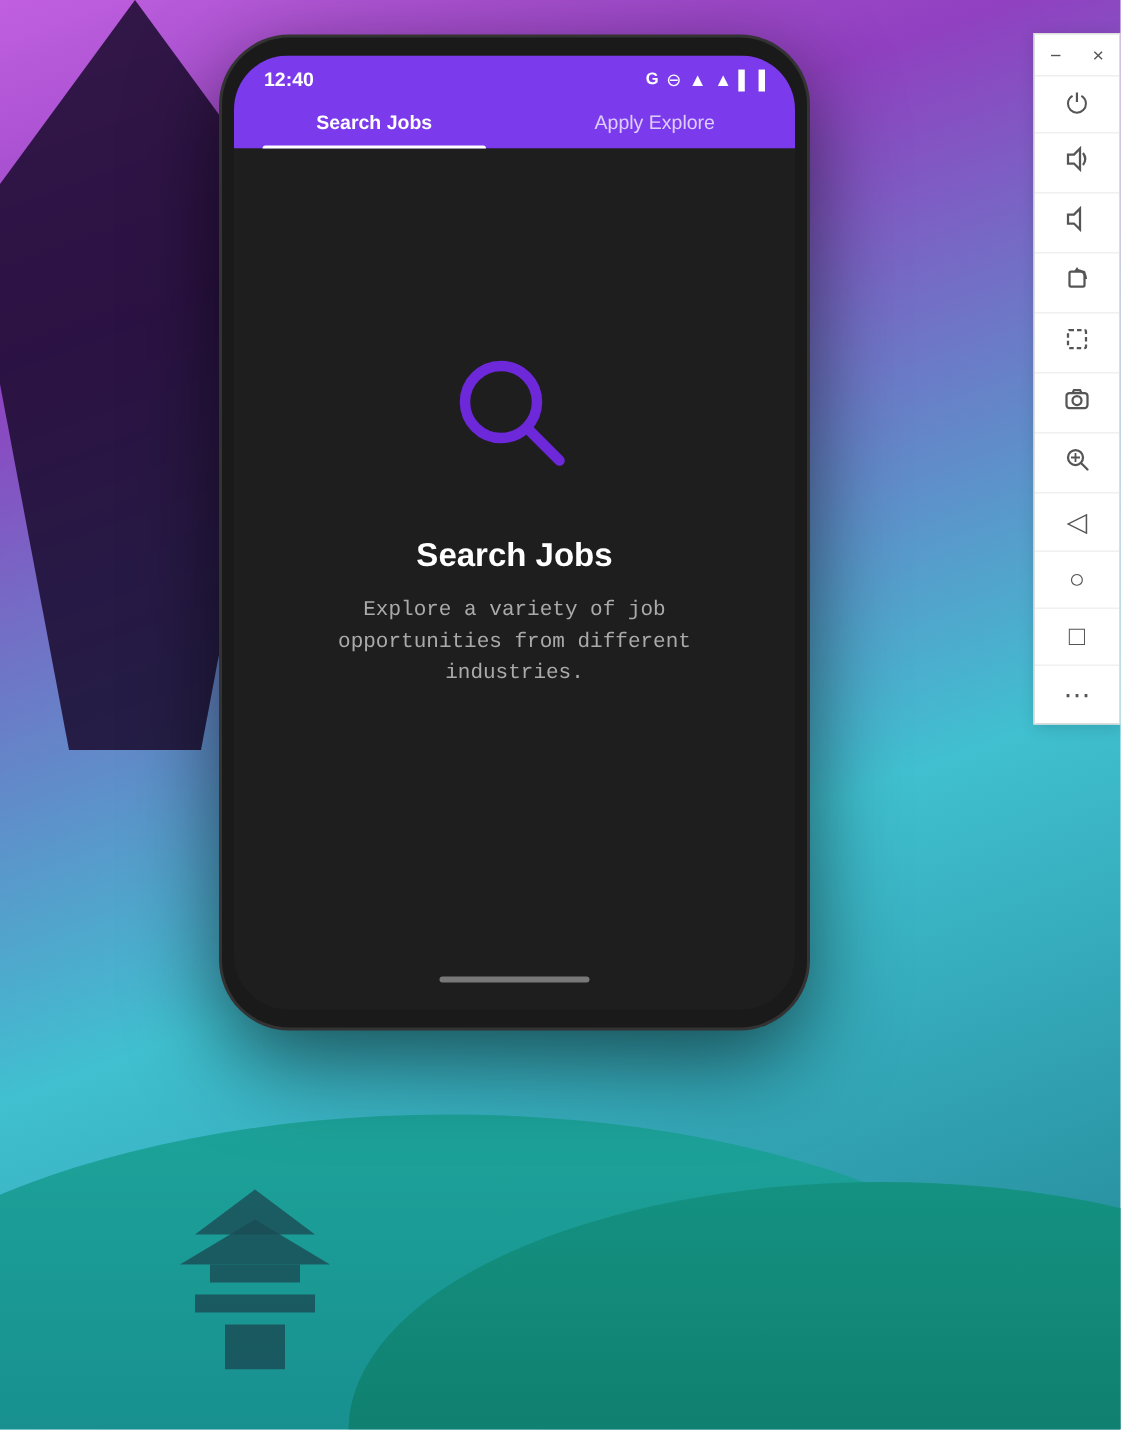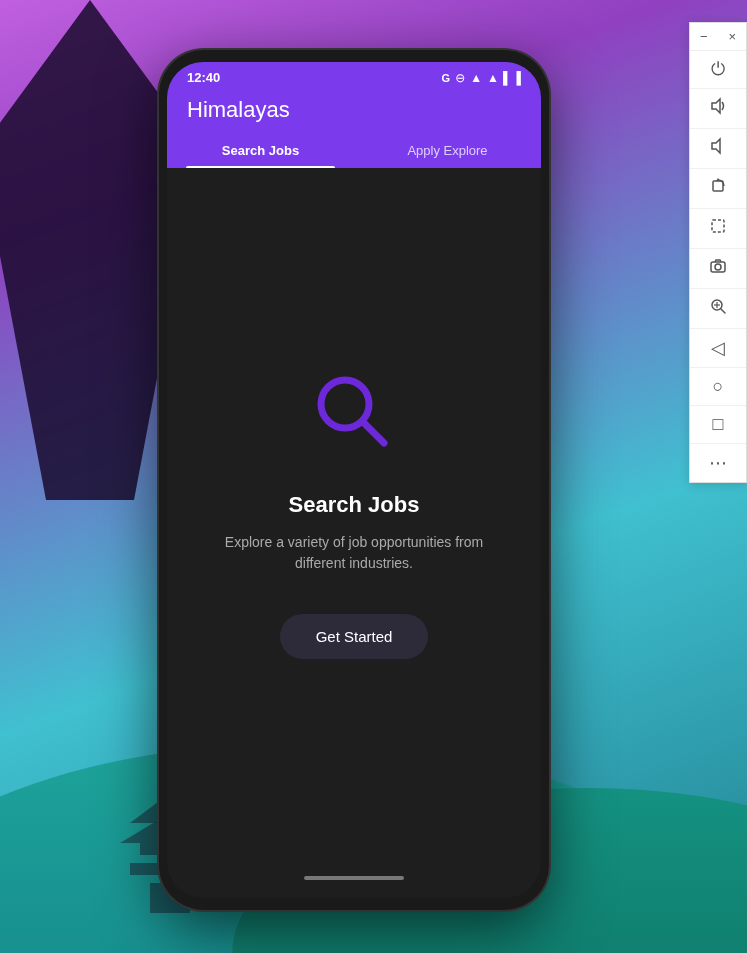--- a/index.html
+++ b/index.html
@@ -56,25 +56,24 @@
       bottom: 40px;
       left: 110px;
       width: 120px;
       height: 130px;
       opacity: 0.7;
     }
 
     
     .phone-container {
       position: absolute;
-      left: 159px;
+      left: 148px;
       top: 25px;
       width: 390px;
-      height: 860px;
-      margin-top: 25px;
+      height: 660px;
     }
 
     .phone-frame {
       width: 100%;
       height: 100%;
       background: #1a1a1a;
       border-radius: 45px;
       box-shadow: 0 0 0 2px #333, 0 20px 60px rgba(0,0,0,0.6);
       overflow: hidden;
       position: relative;
@@ -192,20 +191,21 @@
       margin-bottom: 14px;
     }
 
     .content-description {
       color: #aaaaaa;
       font-size: 14px;
       text-align: center;
       line-height: 1.5;
       max-width: 260px;
       margin-bottom: 40px;
+      font-family: Liberation Mono, monospace;
     }
 
     .get-started-btn {
       background: #2d2a3a;
       color: white;
       border: none;
       border-radius: 25px;
       padding: 14px 36px;
       font-size: 15px;
       font-weight: 500;
@@ -299,43 +299,39 @@
         <span class="status-time">12:40</span>
         <span class="status-icons">
           <span style="font-size:11px; font-weight:700; color:white;">G</span>
           <span>⊖</span>
           <span>▲</span>
           <span>▲▐</span>
           <span>▐</span>
         </span>
       </div>
 
-      <div class="app-bar">
-        <div class="app-title">Himalayas</div>
-      </div>
 
       <div class="tabs">
         <div class="tab active">
           <span>Search Jobs</span>
         </div>
         <div class="tab">
           <span>Apply Explore</span>
         </div>
       </div>
 
       <div class="screen-content">
         <div class="search-icon-large">
           <svg class="search-icon-svg" viewBox="0 0 90 90" fill="none" xmlns="http://www.w3.org/2000/svg">
             <circle cx="36" cy="36" r="24" stroke="#6d28d9" stroke-width="7" fill="none"></circle>
             <line x1="54" y1="54" x2="75" y2="75" stroke="#6d28d9" stroke-width="7" stroke-linecap="round"></line>
           </svg>
         </div>
         <div class="content-title">Search Jobs</div>
         <div class="content-description">Explore a variety of job opportunities from different industries.</div>
-        <button class="get-started-btn">Get Started</button>
       </div>
 
       <div class="bottom-nav">
         <div class="home-indicator"></div>
       </div>
 
     </div>
   </div>
 </div>
 

